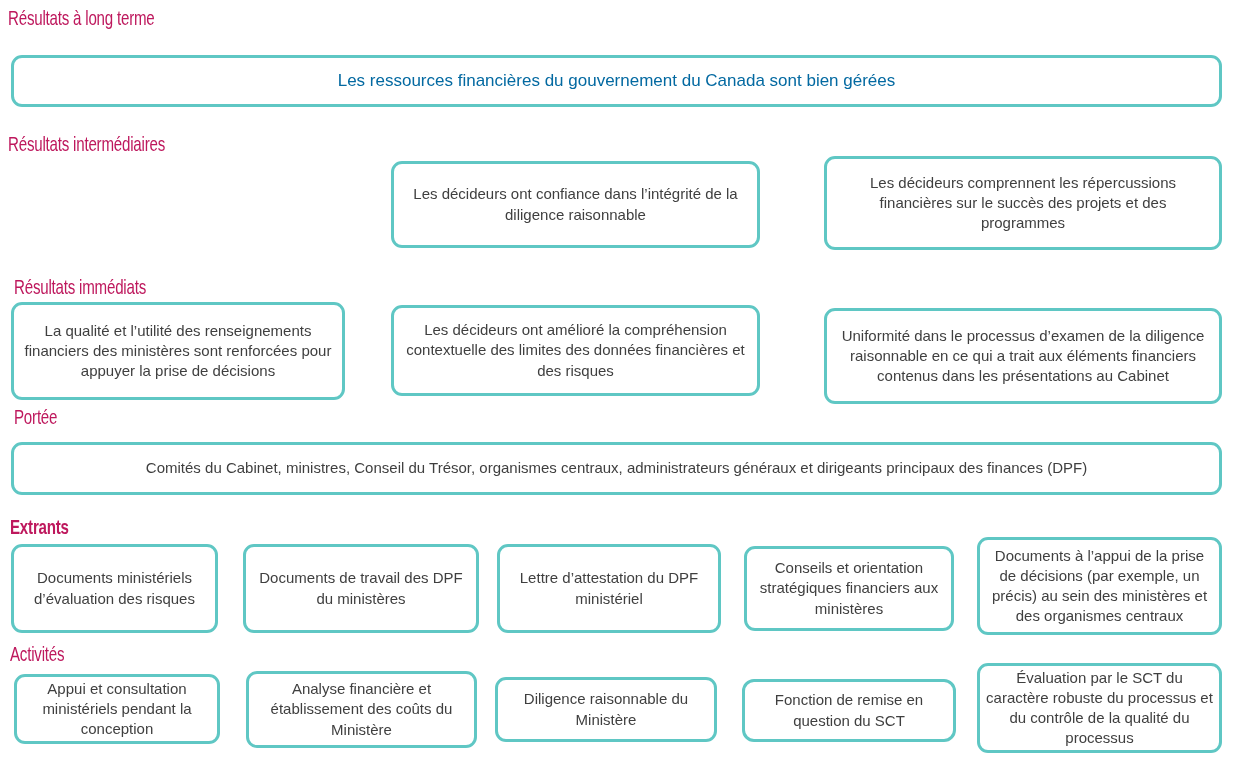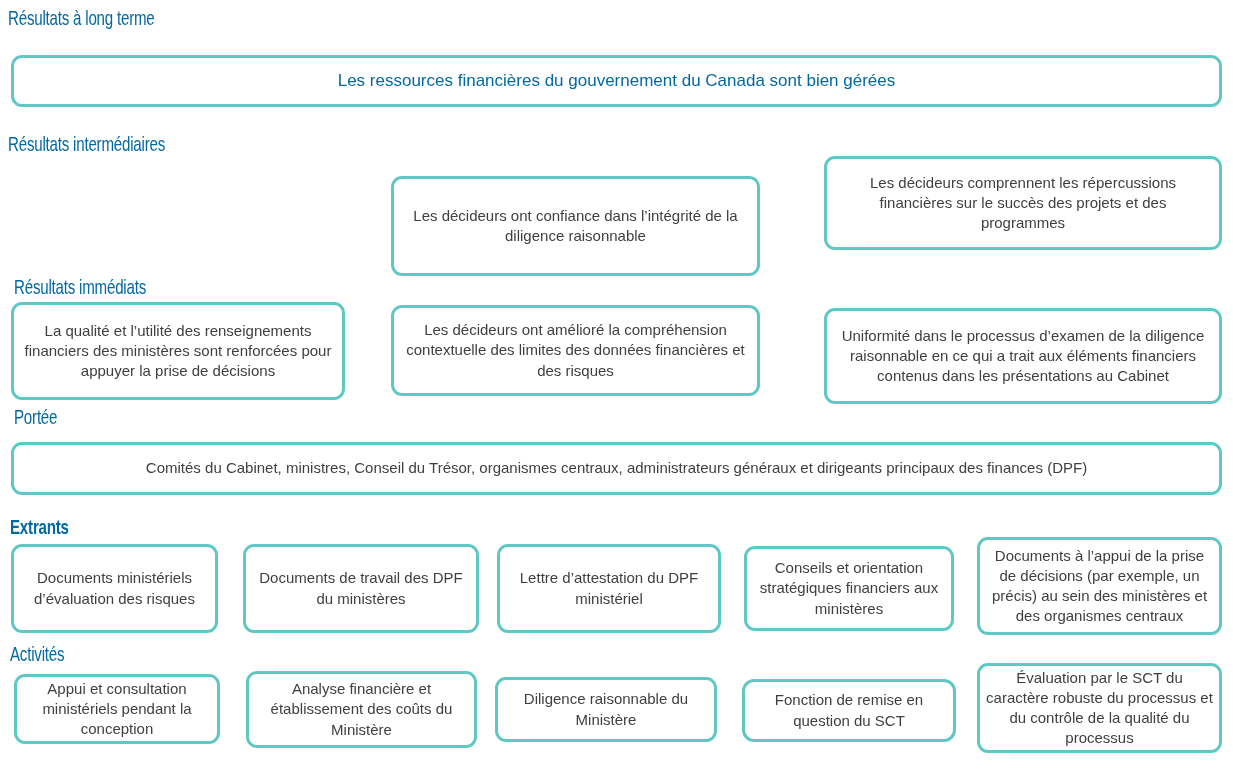--- a/index.html
+++ b/index.html
@@ -6,21 +6,21 @@
   body { font-family: "Liberation Sans", sans-serif; }
   .canvas {
     position: relative;
     width: 1233px;
     height: 774px;
     background: #ffffff;
     overflow: hidden;
   }
   .sec-label {
     position: absolute;
-    color: #0369a1;
+    color: #be185d;
     font-size: 21px;
     white-space: nowrap;
   }
   .sec-label > span {
     display: inline-block;
     transform: scaleX(0.72);
     transform-origin: 0 50%;
     letter-spacing: -0.3px;
   }
   .box {
@@ -49,21 +49,21 @@
 <div class="canvas">
 
   <div class="sec-label" style="left:8px; top:6px;">
     <span>Résultats à long terme</span>
   </div>
   <div class="box title" style="left:11px; top:55px; width:1211px; height:52px;">Les ressources financières du gouvernement du Canada sont bien gérées</div>
 
   <div class="sec-label" style="left:8px; top:132px;">
     <span>Résultats intermédiaires</span>
   </div>
-  <div class="box" style="left:391px; top:176px; width:369px; height:100px;">Les décideurs ont confiance dans l’intégrité de la diligence raisonnable</div>
+  <div class="box" style="left:391px; top:161px; width:369px; height:87px;">Les décideurs ont confiance dans l’intégrité de la diligence raisonnable</div>
   <div class="box" style="left:824px; top:156px; width:398px; height:94px;">Les décideurs comprennent les répercussions financières sur le succès des projets et des programmes</div>
 
   <div class="sec-label" style="left:14px; top:275px;">
     <span>Résultats immédiats</span>
   </div>
   <div class="box" style="left:11px; top:302px; width:334px; height:98px;">La qualité et l’utilité des renseignements financiers des ministères sont renforcées pour appuyer la prise de décisions</div>
   <div class="box" style="left:391px; top:305px; width:369px; height:91px;">Les décideurs ont amélioré la compréhension contextuelle des limites des données financières et des risques</div>
   <div class="box" style="left:824px; top:308px; width:398px; height:96px;">Uniformité dans le processus d’examen de la diligence raisonnable en ce qui a trait aux éléments financiers contenus dans les présentations au Cabinet</div>
 
   <div class="sec-label" style="left:14px; top:405px;">

